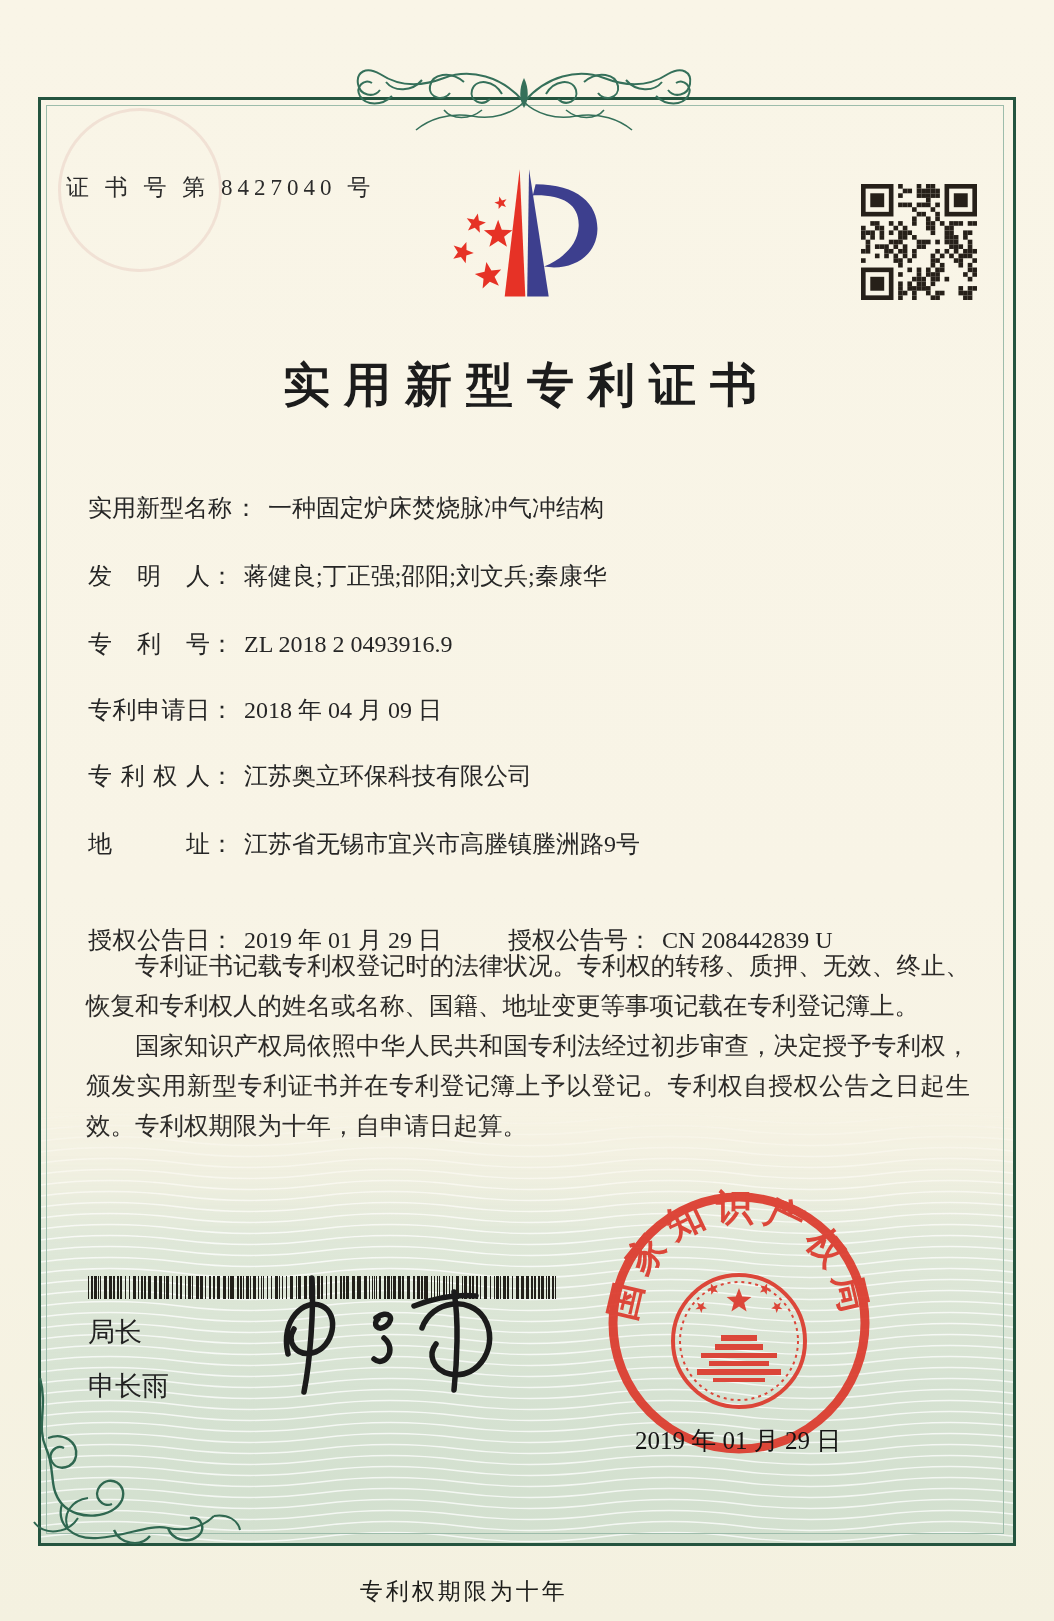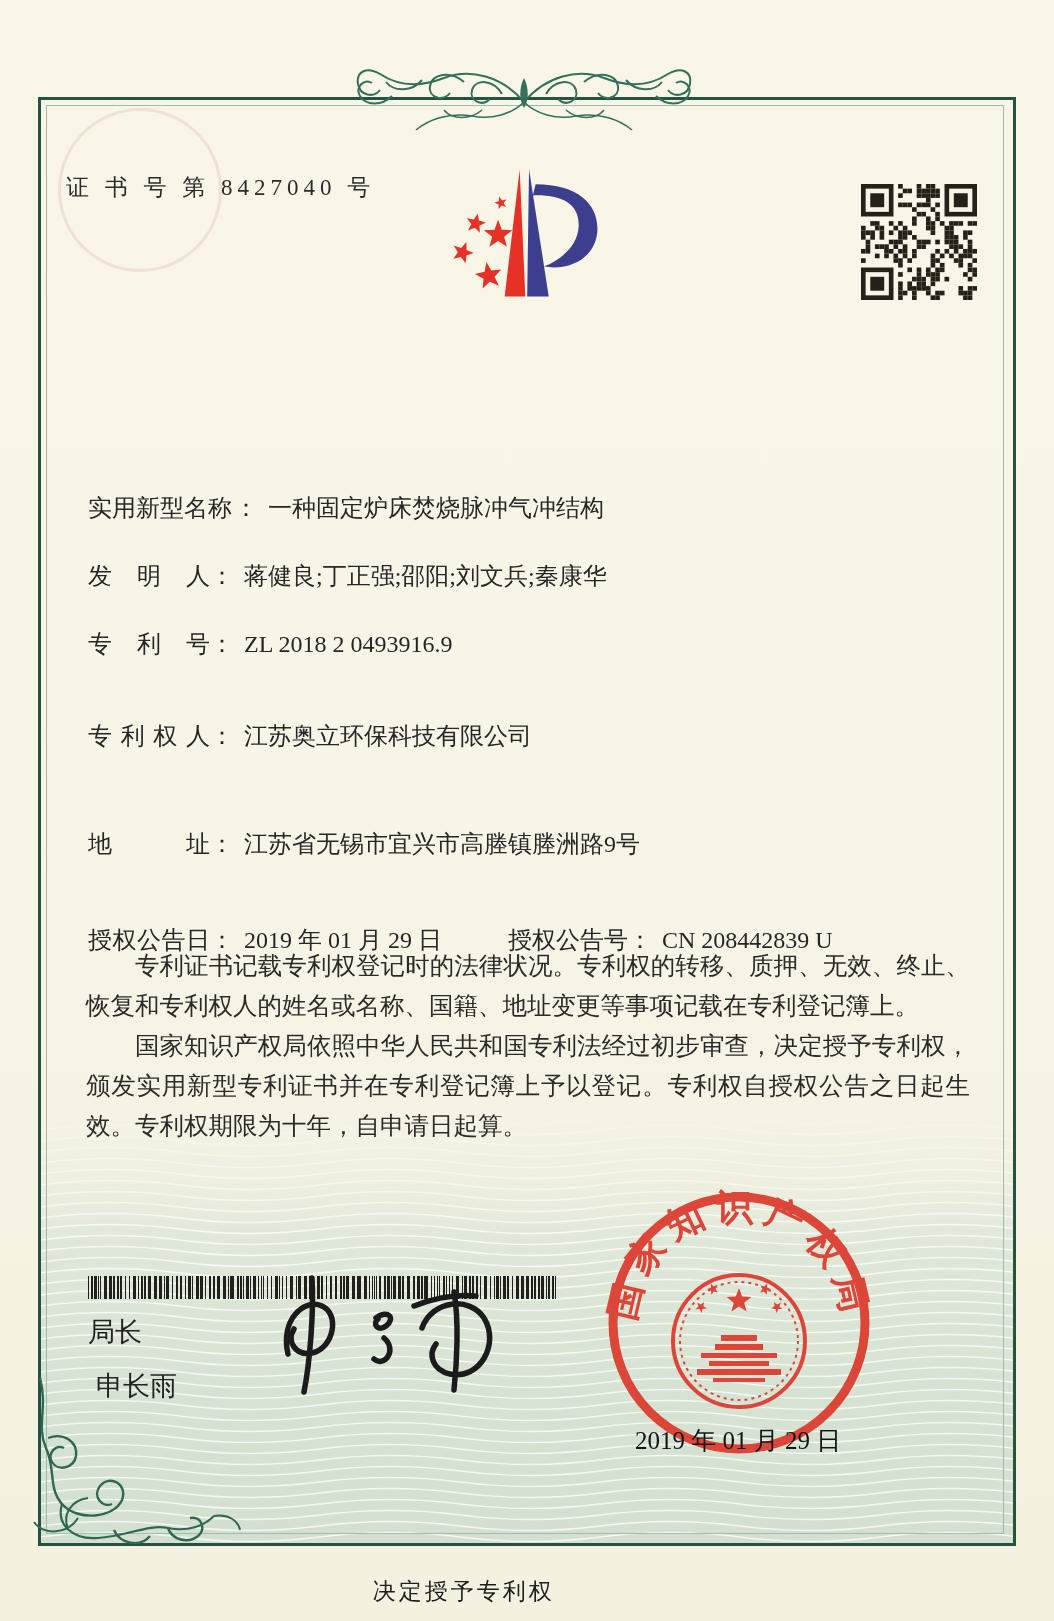--- a/index.html
+++ b/index.html
@@ -57,21 +57,21 @@
   .paras{position:absolute;left:86px;top:946px;width:884px;z-index:4;}
   .paras p{
     margin:0;font-size:24.5px;line-height:40px;text-indent:2em;
     text-align:justify;color:#2c2a28;
   }
   
   .barcode{position:absolute;left:88px;top:1276px;height:23px;z-index:4;font-size:0;}
   .barcode span{display:inline-block;height:100%;background:#22201a;vertical-align:top;}
   .bureau-title{position:absolute;left:88px;top:1314px;font-size:27px;color:#222;z-index:4;
     font-family:"Liberation Sans","DejaVu Sans",sans-serif;}
-  .bureau-name{position:absolute;left:96px;top:1368px;font-size:27px;color:#222;z-index:4;
+  .bureau-name{position:absolute;left:88px;top:1368px;font-size:27px;color:#222;z-index:4;
     font-family:Liberation Sans, sans-serif;}
   .signature{position:absolute;left:258px;top:1262px;z-index:5;}
   .seal{position:absolute;left:600px;top:1184px;z-index:5;opacity:.92;}
   .seal-date{position:absolute;left:622px;top:1424px;width:232px;text-align:center;
     font-size:25px;color:#141414;z-index:6;}
   .page-no{position:absolute;left:0;top:1520px;width:93%;text-align:center;font-size:21px;color:#20201e;z-index:4;}
   .back-note{position:absolute;left:0;top:1576px;width:88%;text-align:center;font-size:23px;
     letter-spacing:3px;color:#1d1d1b;z-index:4;}
 </style>
 </head>
@@ -374,34 +374,39 @@
         <rect x="19" y="1" width="5" height="5" fill="#f8f4e6"></rect>
         <rect x="20" y="2" width="3" height="3" fill="#262019"></rect>
       </g>
       <g>
         <rect x="0" y="18" width="7" height="7" fill="#262019"></rect>
         <rect x="1" y="19" width="5" height="5" fill="#f8f4e6"></rect>
         <rect x="2" y="20" width="3" height="3" fill="#262019"></rect>
       </g>
     </svg>
 
+  <div class="title">实用新型专利证书</div>
 
   <div class="row" style="top:492px">
     <span class="flabel w6">实用新型名称</span><span class="colon">：</span>
     <span class="fvalue">一种固定炉床焚烧脉冲气冲结构</span>
   </div>
   <div class="row" style="top:560px">
     <span class="flabel">发明人</span><span class="colon">：</span>
     <span class="fvalue">蒋健良;丁正强;邵阳;刘文兵;秦康华</span>
   </div>
   <div class="row" style="top:628px">
     <span class="flabel">专利号</span><span class="colon">：</span>
     <span class="fvalue">ZL 2018 2 0493916.9</span>
   </div>
-  <div class="row" style="top:720px">
+  <div class="row" style="top:694px">
+    <span class="flabel">专利申请日</span><span class="colon">：</span>
+    <span class="fvalue">2018 年 04 月 09 日</span>
+  </div>
+  <div class="row" style="top:760px">
     <span class="flabel">专利权人</span><span class="colon">：</span>
     <span class="fvalue">江苏奥立环保科技有限公司</span>
   </div>
   <div class="row" style="top:828px">
     <span class="flabel">地址</span><span class="colon">：</span>
     <span class="fvalue">江苏省无锡市宜兴市高塍镇塍洲路9号</span>
   </div>
   <div class="row" style="top:924px">
     <span class="flabel">授权公告日</span><span class="colon">：</span>
     <span class="fvalue">2019 年 01 月 29 日</span>
@@ -456,15 +461,15 @@
         <rect x="-30" y="38" width="60" height="5"></rect>
         <rect x="-42" y="46" width="84" height="6"></rect>
         <rect x="-24" y="21" width="48" height="6"></rect>
         <rect x="-18" y="12" width="36" height="6"></rect>
         <rect x="-26" y="55" width="52" height="4"></rect>
       </g>
     </g>
   </svg>
   <div class="seal-date">2019 年 01 月 29 日</div>
 
-  <div class="back-note">决定授予专利权</div>
+  <div class="back-note">专利权期限为十年</div>
 
 </div>
 
 </body></html>

